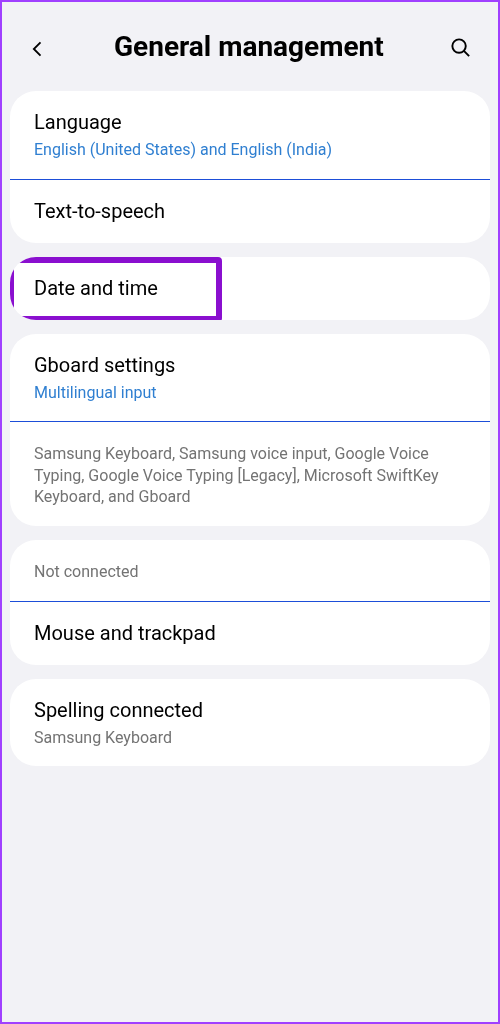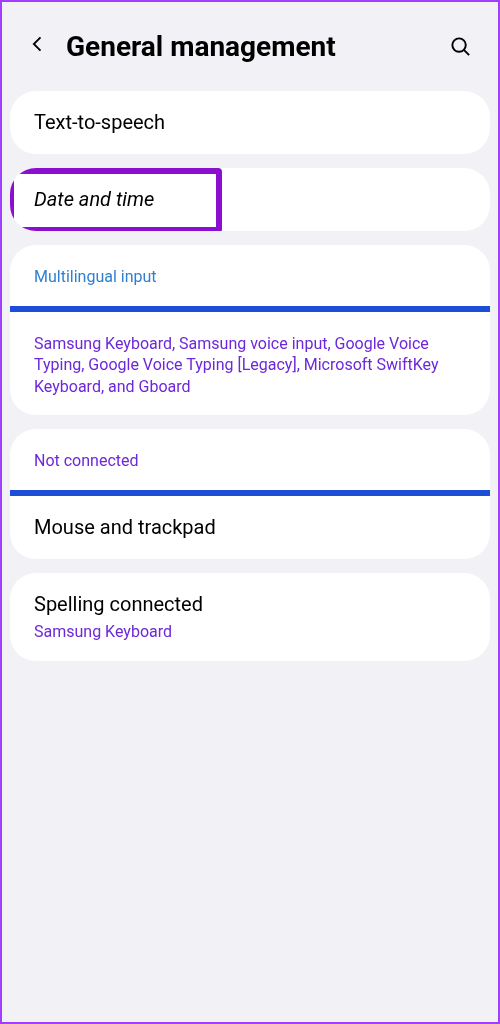--- a/index.html
+++ b/index.html
@@ -9,22 +9,23 @@
       font-family: -apple-system, BlinkMacSystemFont, 'Segoe UI', Roboto, Arial, sans-serif;
       border: 2px solid #a040ff;
       padding: 8px;
     }
     .screen {
       width: 100%;
       height: 100%;
     }
     .header {
       display: flex;
-      align-items: flex-start;
+      align-items: flex-end;
       padding: 20px 14px 28px 14px;
+      gap: 48px;
     }
     .back-btn {
       width: 28px; height: 28px;
       display: flex; align-items: center; justify-content: center;
       margin-right: 14px;
     }
     .back-btn svg { width: 20px; height: 20px; stroke: #000; stroke-width: 2.2; fill: none; }
     .title {
       font-size: 28px;
       font-weight: 700;
@@ -39,39 +40,38 @@
     .card {
       background: #fff;
       border-radius: 26px;
       margin-bottom: 14px;
       overflow: hidden;
     }
     .row {
       padding: 18px 24px;
     }
     .row + .row {
-      border-top: 6px solid #1d4ed8;
+      border-top: 1px solid #1d4ed8;
     }
     .row-title {
       font-size: 20px;
       color: #000;
       line-height: 1.35;
     }
     .row-sub {
       font-size: 16px;
-      color: #6d28d9;
+      color: #737373;
       line-height: 1.35;
       margin-top: 3px;
     }
     .row-sub.blue {
       color: #2f7fd1;
     }
     .highlighted {
       position: relative;
-      font-style: italic;
     }
     .highlighted::after {
       content: "";
       position: absolute;
       left: -2px;
       right: 268px;
       top: 0px;
       bottom: -2px;
       border: 6px solid #8a0fcf;
       border-radius: 4px;
@@ -93,30 +93,35 @@
       <svg viewBox="0 0 24 24">
           <circle cx="10.5" cy="10.5" r="7"></circle>
           <line x1="21" y1="21" x2="15.8" y2="15.8"></line>
         </svg>
     </div>
   </div>
 
   <div id="groups">
       <div class="card">
         <div class="row">
+          <div class="row-title">Language</div>
+          <div class="row-sub blue">English (United States) and English (India)</div>
+        </div>
+        <div class="row">
           <div class="row-title">Text-to-speech</div>
         </div>
       </div>
       <div class="card highlighted">
         <div class="row">
           <div class="row-title">Date and time</div>
         </div>
       </div>
       <div class="card">
         <div class="row">
+          <div class="row-title">Gboard settings</div>
           <div class="row-sub blue">Multilingual input</div>
         </div>
         <div class="row">
           <div class="row-sub">Samsung Keyboard, Samsung voice input, Google Voice Typing, Google Voice Typing [Legacy], Microsoft SwiftKey Keyboard, and Gboard</div>
         </div>
       </div>
       <div class="card">
         <div class="row">
           <div class="row-sub">Not connected</div>
         </div>

